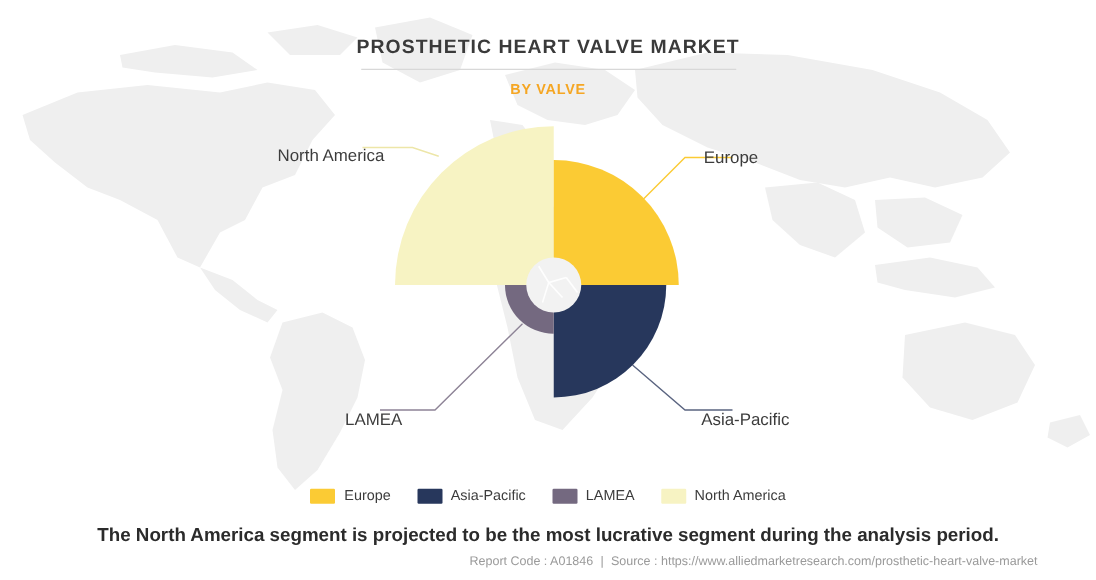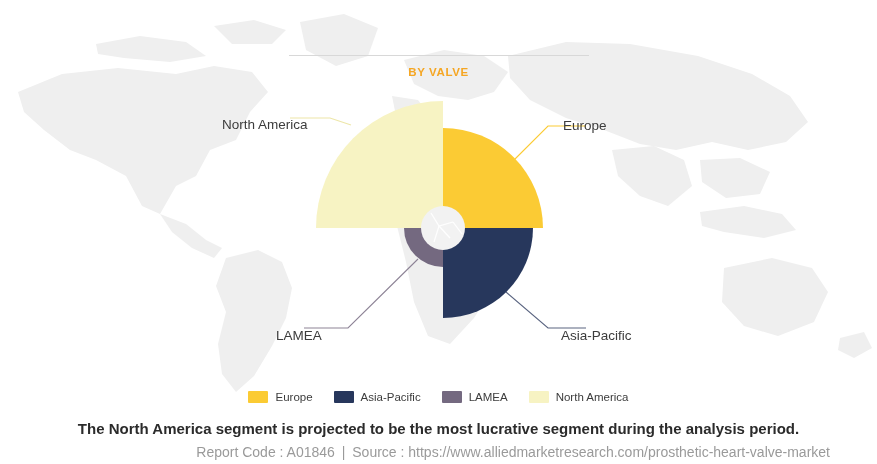--- a/index.html
+++ b/index.html
@@ -125,21 +125,21 @@
     text-align: center;
     font-size: 15px;
     font-weight: bold;
     color: #2b2b2b;
     white-space: nowrap;
   }
   #footer-meta {
     position: absolute;
     right: 47px;
     top: 444px;
-    font-size: 14px;
+    font-size: 10px;
     color: #9a9a9a;
     white-space: nowrap;
     margin-left: 26px;
   }
   .meta-sep { padding: 0 3px; }
 </style>
 </head>
 <body>
 
 <div id="infographic-card">
@@ -172,20 +172,21 @@
       <path d="M700 160 L740 158 L770 172 L760 194 L726 198 L702 182 Z"></path>
 
       <path d="M700 212 L744 206 L782 214 L796 230 L764 238 L724 232 L702 226 Z"></path>
 
       <path d="M724 268 L772 258 L812 268 L828 292 L814 322 L778 336 L744 326
                L722 302 Z"></path>
       <path d="M840 338 L864 332 L872 348 L854 358 L838 350 Z"></path>
     </g>
   </svg>
 
+  <div id="chart-title">PROSTHETIC HEART VALVE MARKET</div>
   <div id="title-rule"></div>
   <div id="chart-subtitle">BY VALVE</div>
 
   <svg id="rose-chart" viewBox="0 0 390 280">
 
     <path fill="#F7F3C3" d="M195 148 L195 21 A127 127 0 0 0 68 148 Z"></path>
 
     <path fill="#FBCB34" d="M195 148 L195 48 A100 100 0 0 1 295 148 Z"></path>
 
     <path fill="#27375C" d="M195 148 L285 148 A90 90 0 0 1 195 238 Z"></path>

